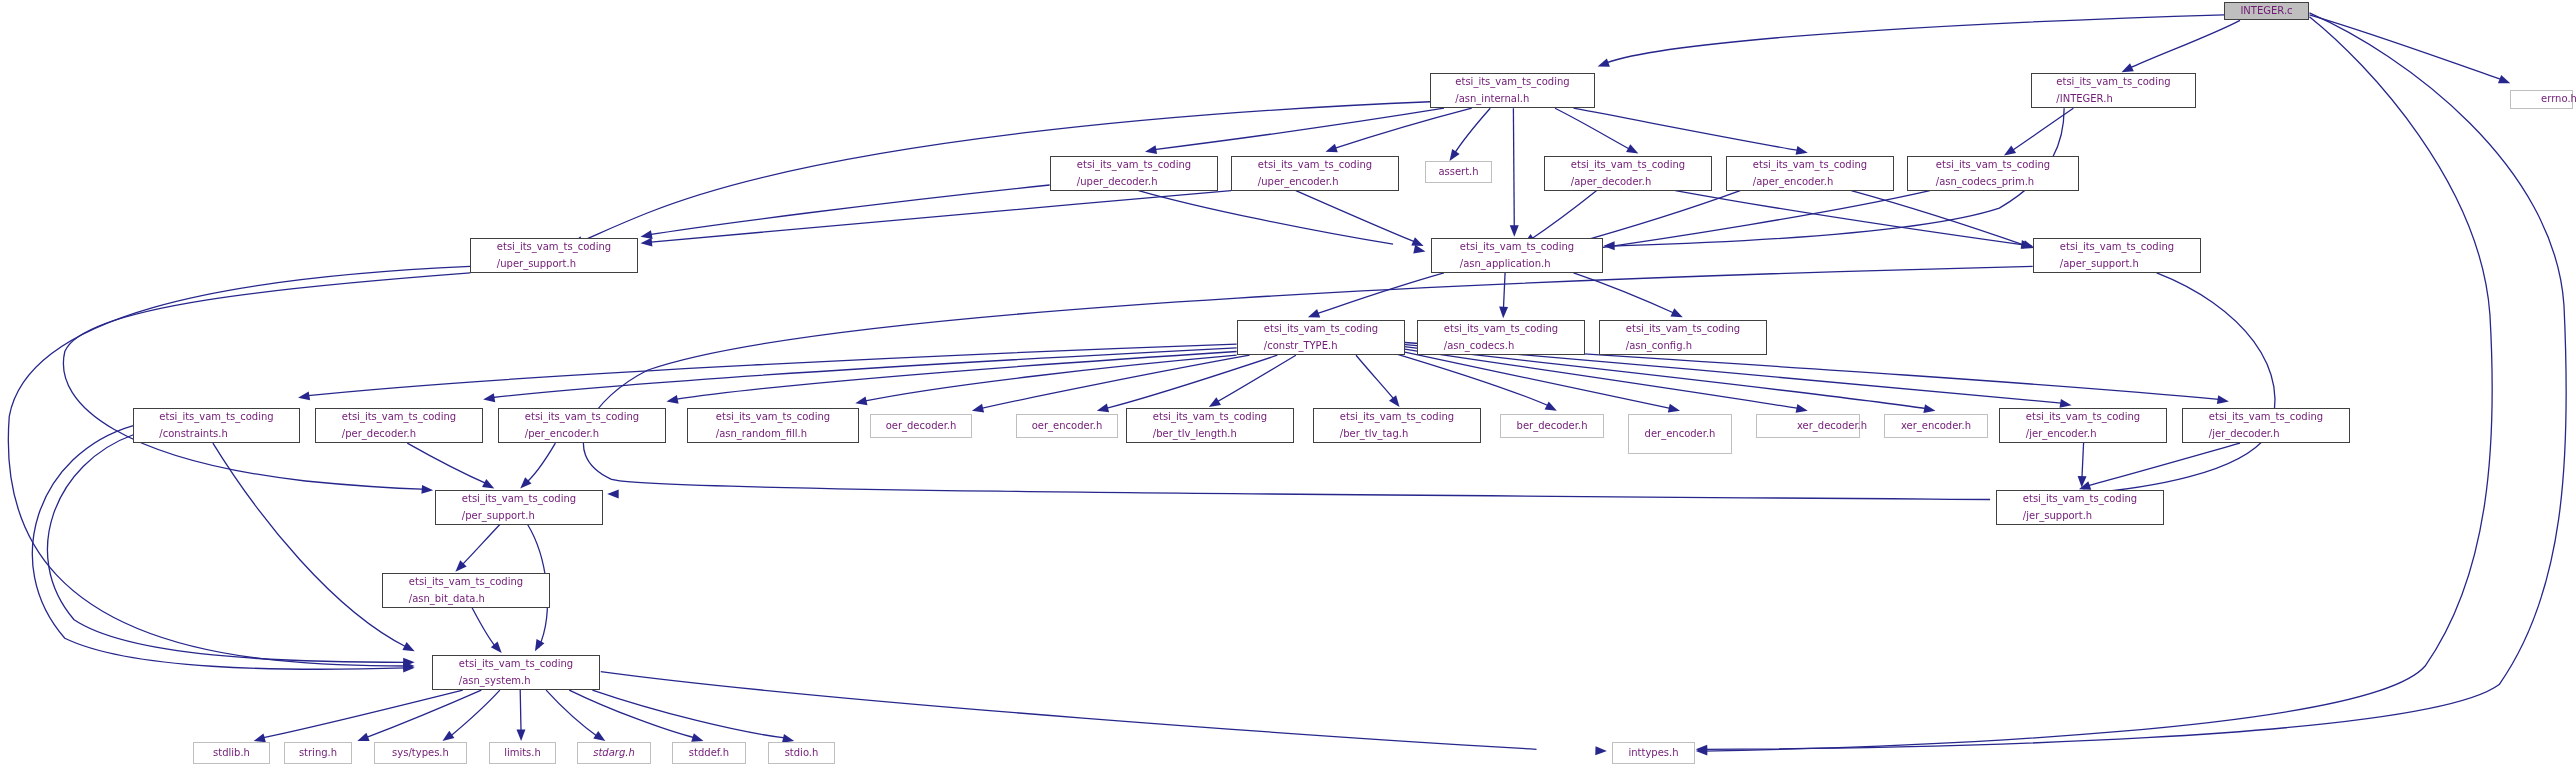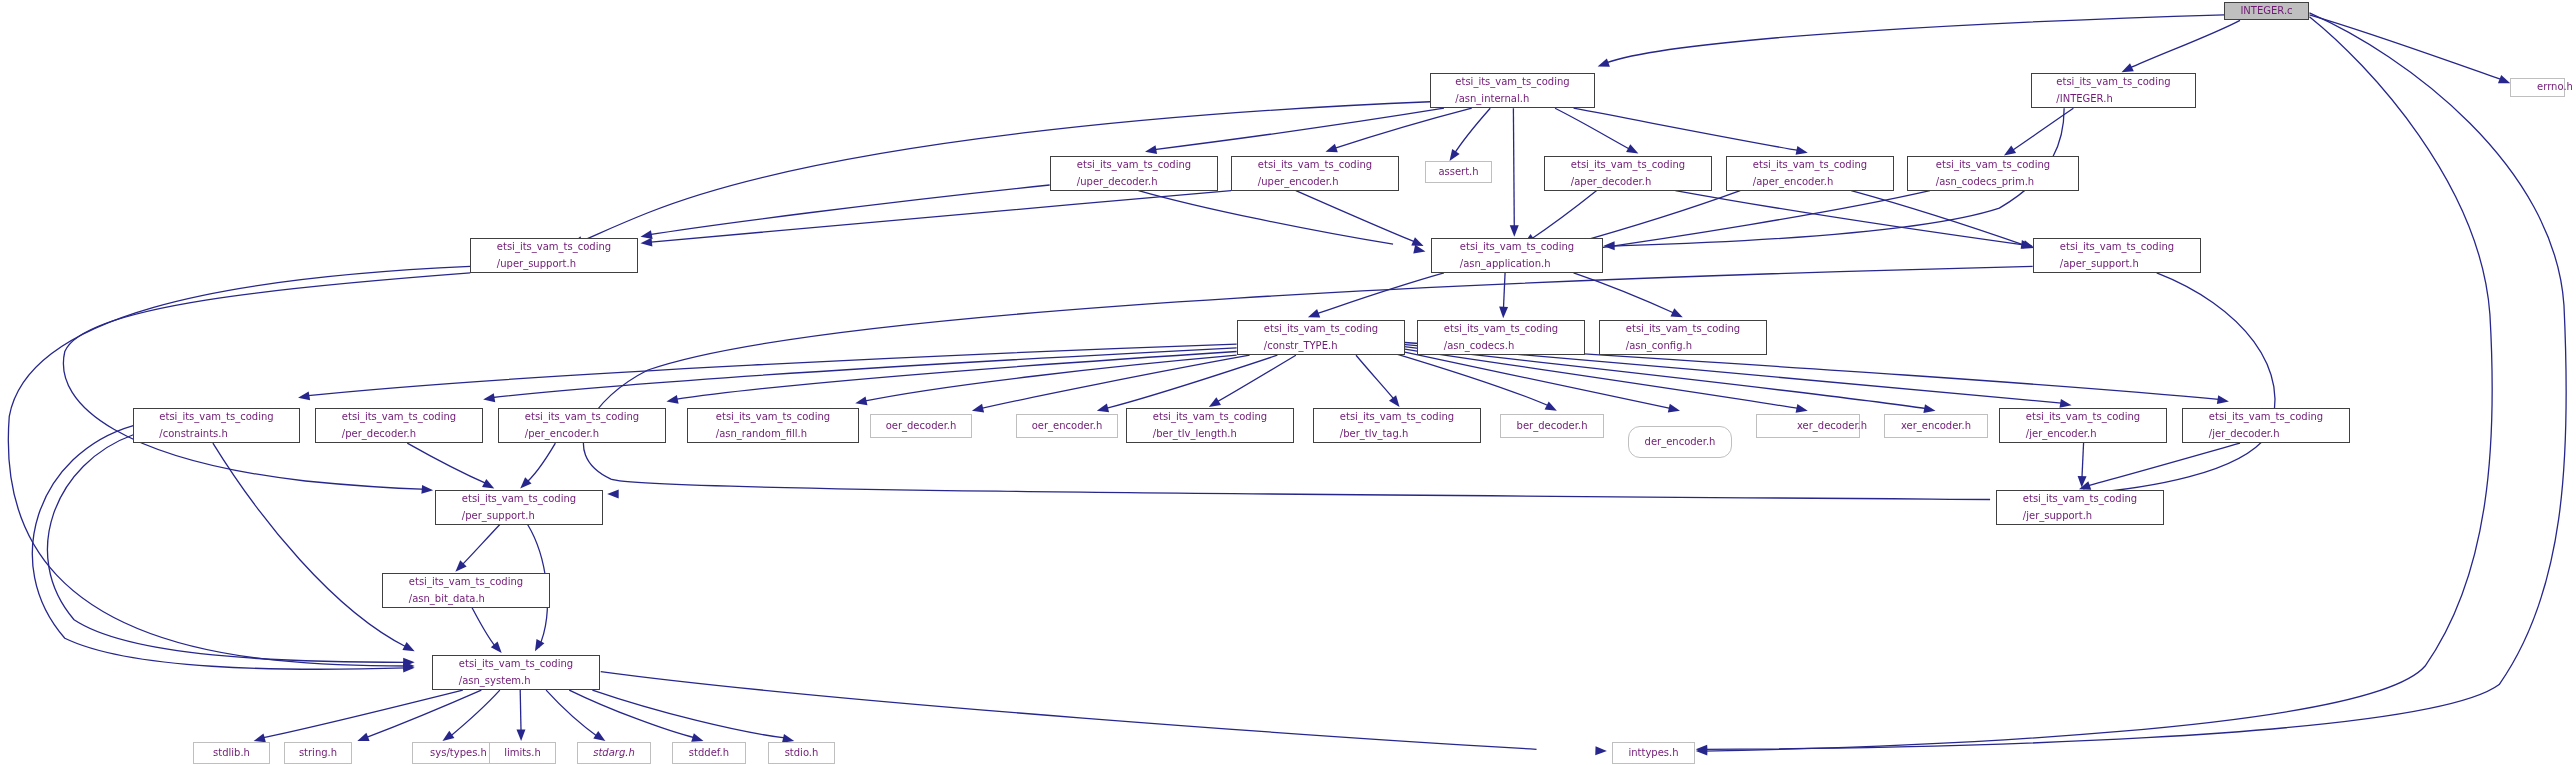--- a/index.html
+++ b/index.html
@@ -156,21 +156,21 @@
       <path d="M 590,746 C 610,768 634,788 648,798" fill="none" stroke="#26268c" stroke-width="1.4"></path>
       <polygon points="654.00,801.00 646.28,790.16 640.98,798.25" fill="#26268c"></polygon>
       <path d="M 615,746 C 660,768 720,790 752,798" fill="none" stroke="#26268c" stroke-width="1.4"></path>
       <polygon points="760.00,801.00 749.62,792.67 746.72,801.90" fill="#26268c"></polygon>
       <path d="M 640,746 C 710,770 800,792 850,798" fill="none" stroke="#26268c" stroke-width="1.4"></path>
       <polygon points="858.00,801.00 847.01,793.49 844.83,802.91" fill="#26268c"></polygon>
       <path d="M 649,726 C 900,760 1450,798 1660,810" fill="none" stroke="#26268c" stroke-width="1.4"></path>
       <polygon points="1736.00,812.00 1723.75,806.79 1723.46,816.45" fill="#26268c"></polygon>
     </svg>
 <div class="node root" style="left: 2224px; top: 1.9px; width: 85px; height: 18.5px; background: rgb(191, 191, 191); border-color: rgb(64, 64, 64);"><span class="lbl">INTEGER.c</span></div>
-    <div class="node " style="left: 2510px; top: 78px; width: 55px; height: 18.5px; border-color: rgb(191, 191, 191); background: rgb(255, 255, 255); padding-left: 35px;"><span class="lbl">errno.h</span></div>
+    <div class="node " style="left: 2510px; top: 90px; width: 63px; height: 18.5px; border-color: rgb(191, 191, 191); background: rgb(255, 255, 255); padding-left: 35px;"><span class="lbl">errno.h</span></div>
     <div class="node strong" style="left: 1430px; top: 73px; width: 165px; height: 35px; border-color: rgb(64, 64, 64); background: rgb(255, 255, 255);"><span class="lbl">etsi_its_vam_ts_coding
 /asn_internal.h</span></div>
     <div class="node strong" style="left: 2031px; top: 73px; width: 165px; height: 35px; border-color: rgb(64, 64, 64); background: rgb(255, 255, 255);"><span class="lbl">etsi_its_vam_ts_coding
 /INTEGER.h</span></div>
     <div class="node strong" style="left: 1050px; top: 156px; width: 168px; height: 35px; border-color: rgb(64, 64, 64); background: rgb(255, 255, 255);"><span class="lbl">etsi_its_vam_ts_coding
 /uper_decoder.h</span></div>
     <div class="node strong" style="left: 1231px; top: 156px; width: 168px; height: 35px; border-color: rgb(64, 64, 64); background: rgb(255, 255, 255);"><span class="lbl">etsi_its_vam_ts_coding
 /uper_encoder.h</span></div>
     <div class="node " style="left: 1425px; top: 161px; width: 67px; height: 22px; border-color: rgb(191, 191, 191); background: rgb(255, 255, 255);"><span class="lbl">assert.h</span></div>
     <div class="node strong" style="left: 1544px; top: 156px; width: 168px; height: 35px; border-color: rgb(64, 64, 64); background: rgb(255, 255, 255);"><span class="lbl">etsi_its_vam_ts_coding
@@ -199,37 +199,37 @@
 /per_encoder.h</span></div>
     <div class="node strong" style="left: 687px; top: 408px; width: 172px; height: 35px; border-color: rgb(64, 64, 64); background: rgb(255, 255, 255);"><span class="lbl">etsi_its_vam_ts_coding
 /asn_random_fill.h</span></div>
     <div class="node " style="left: 870px; top: 414px; width: 102px; height: 24px; border-color: rgb(191, 191, 191); background: rgb(255, 255, 255);"><span class="lbl">oer_decoder.h</span></div>
     <div class="node " style="left: 995px; top: 414px; width: 102px; height: 24px; border-color: rgb(191, 191, 191); background: rgb(255, 255, 255); margin-left: 21px;"><span class="lbl">oer_encoder.h</span></div>
     <div class="node strong" style="left: 1126px; top: 408px; width: 168px; height: 35px; border-color: rgb(64, 64, 64); background: rgb(255, 255, 255);"><span class="lbl">etsi_its_vam_ts_coding
 /ber_tlv_length.h</span></div>
     <div class="node strong" style="left: 1313px; top: 408px; width: 168px; height: 35px; border-color: rgb(64, 64, 64); background: rgb(255, 255, 255);"><span class="lbl">etsi_its_vam_ts_coding
 /ber_tlv_tag.h</span></div>
     <div class="node " style="left: 1500px; top: 414px; width: 104px; height: 24px; border-color: rgb(191, 191, 191); background: rgb(255, 255, 255);"><span class="lbl">ber_decoder.h</span></div>
-    <div class="node " style="left: 1628px; top: 426px; width: 104px; height: 32px; border-color: rgb(191, 191, 191); background: rgb(255, 255, 255); border-radius: 12px;"><span class="lbl">der_encoder.h</span></div>
+    <div class="node " style="left: 1628px; top: 414px; width: 104px; height: 40px; border-color: rgb(191, 191, 191); background: rgb(255, 255, 255);"><span class="lbl">der_encoder.h</span></div>
     <div class="node " style="left: 1756px; top: 414px; width: 104px; height: 24px; border-color: rgb(191, 191, 191); background: rgb(255, 255, 255); padding-left: 48px;"><span class="lbl">xer_decoder.h</span></div>
     <div class="node " style="left: 1884px; top: 414px; width: 104px; height: 24px; border-color: rgb(191, 191, 191); background: rgb(255, 255, 255);"><span class="lbl">xer_encoder.h</span></div>
     <div class="node strong" style="left: 1999px; top: 408px; width: 168px; height: 35px; border-color: rgb(64, 64, 64); background: rgb(255, 255, 255);"><span class="lbl">etsi_its_vam_ts_coding
 /jer_encoder.h</span></div>
     <div class="node strong" style="left: 2182px; top: 408px; width: 168px; height: 35px; border-color: rgb(64, 64, 64); background: rgb(255, 255, 255);"><span class="lbl">etsi_its_vam_ts_coding
 /jer_decoder.h</span></div>
     <div class="node strong" style="left: 435px; top: 490px; width: 168px; height: 35px; border-color: rgb(64, 64, 64); background: rgb(255, 255, 255);"><span class="lbl">etsi_its_vam_ts_coding
 /per_support.h</span></div>
     <div class="node strong" style="left: 1996px; top: 490px; width: 168px; height: 35px; border-color: rgb(64, 64, 64); background: rgb(255, 255, 255);"><span class="lbl">etsi_its_vam_ts_coding
 /jer_support.h</span></div>
     <div class="node strong" style="left: 382px; top: 573px; width: 168px; height: 35px; border-color: rgb(64, 64, 64); background: rgb(255, 255, 255);"><span class="lbl">etsi_its_vam_ts_coding
 /asn_bit_data.h</span></div>
     <div class="node strong" style="left: 432px; top: 655px; width: 168px; height: 35px; border-color: rgb(64, 64, 64); background: rgb(255, 255, 255);"><span class="lbl">etsi_its_vam_ts_coding
 /asn_system.h</span></div>
     <div class="node " style="left: 193px; top: 742px; width: 77px; height: 22px; border-color: rgb(191, 191, 191); background: rgb(255, 255, 255);"><span class="lbl">stdlib.h</span></div>
     <div class="node " style="left: 284px; top: 742px; width: 68px; height: 22px; border-color: rgb(191, 191, 191); background: rgb(255, 255, 255);"><span class="lbl">string.h</span></div>
-    <div class="node " style="left: 374px; top: 742px; width: 93px; height: 22px; border-color: rgb(191, 191, 191); background: rgb(255, 255, 255); margin-left: 38px;"><span class="lbl">sys/types.h</span></div>
+    <div class="node " style="left: 374px; top: 742px; width: 93px; height: 22px; border-color: rgb(191, 191, 191); background: rgb(255, 255, 255);"><span class="lbl">sys/types.h</span></div>
     <div class="node " style="left: 489px; top: 742px; width: 67px; height: 22px; border-color: rgb(191, 191, 191); background: rgb(255, 255, 255);"><span class="lbl">limits.h</span></div>
     <div class="node " style="left: 577px; top: 742px; width: 74px; height: 22px; border-color: rgb(191, 191, 191); background: rgb(255, 255, 255); font-style: italic;"><span class="lbl">stdarg.h</span></div>
     <div class="node " style="left: 672px; top: 742px; width: 74px; height: 22px; border-color: rgb(191, 191, 191); background: rgb(255, 255, 255);"><span class="lbl">stddef.h</span></div>
     <div class="node " style="left: 768px; top: 742px; width: 67px; height: 22px; border-color: rgb(191, 191, 191); background: rgb(255, 255, 255);"><span class="lbl">stdio.h</span></div>
     <div class="node " style="left: 1612px; top: 742px; width: 83px; height: 22px; border-color: rgb(191, 191, 191); background: rgb(255, 255, 255);"><span class="lbl">inttypes.h</span></div>
   </div>
 
 
 </body></html>

